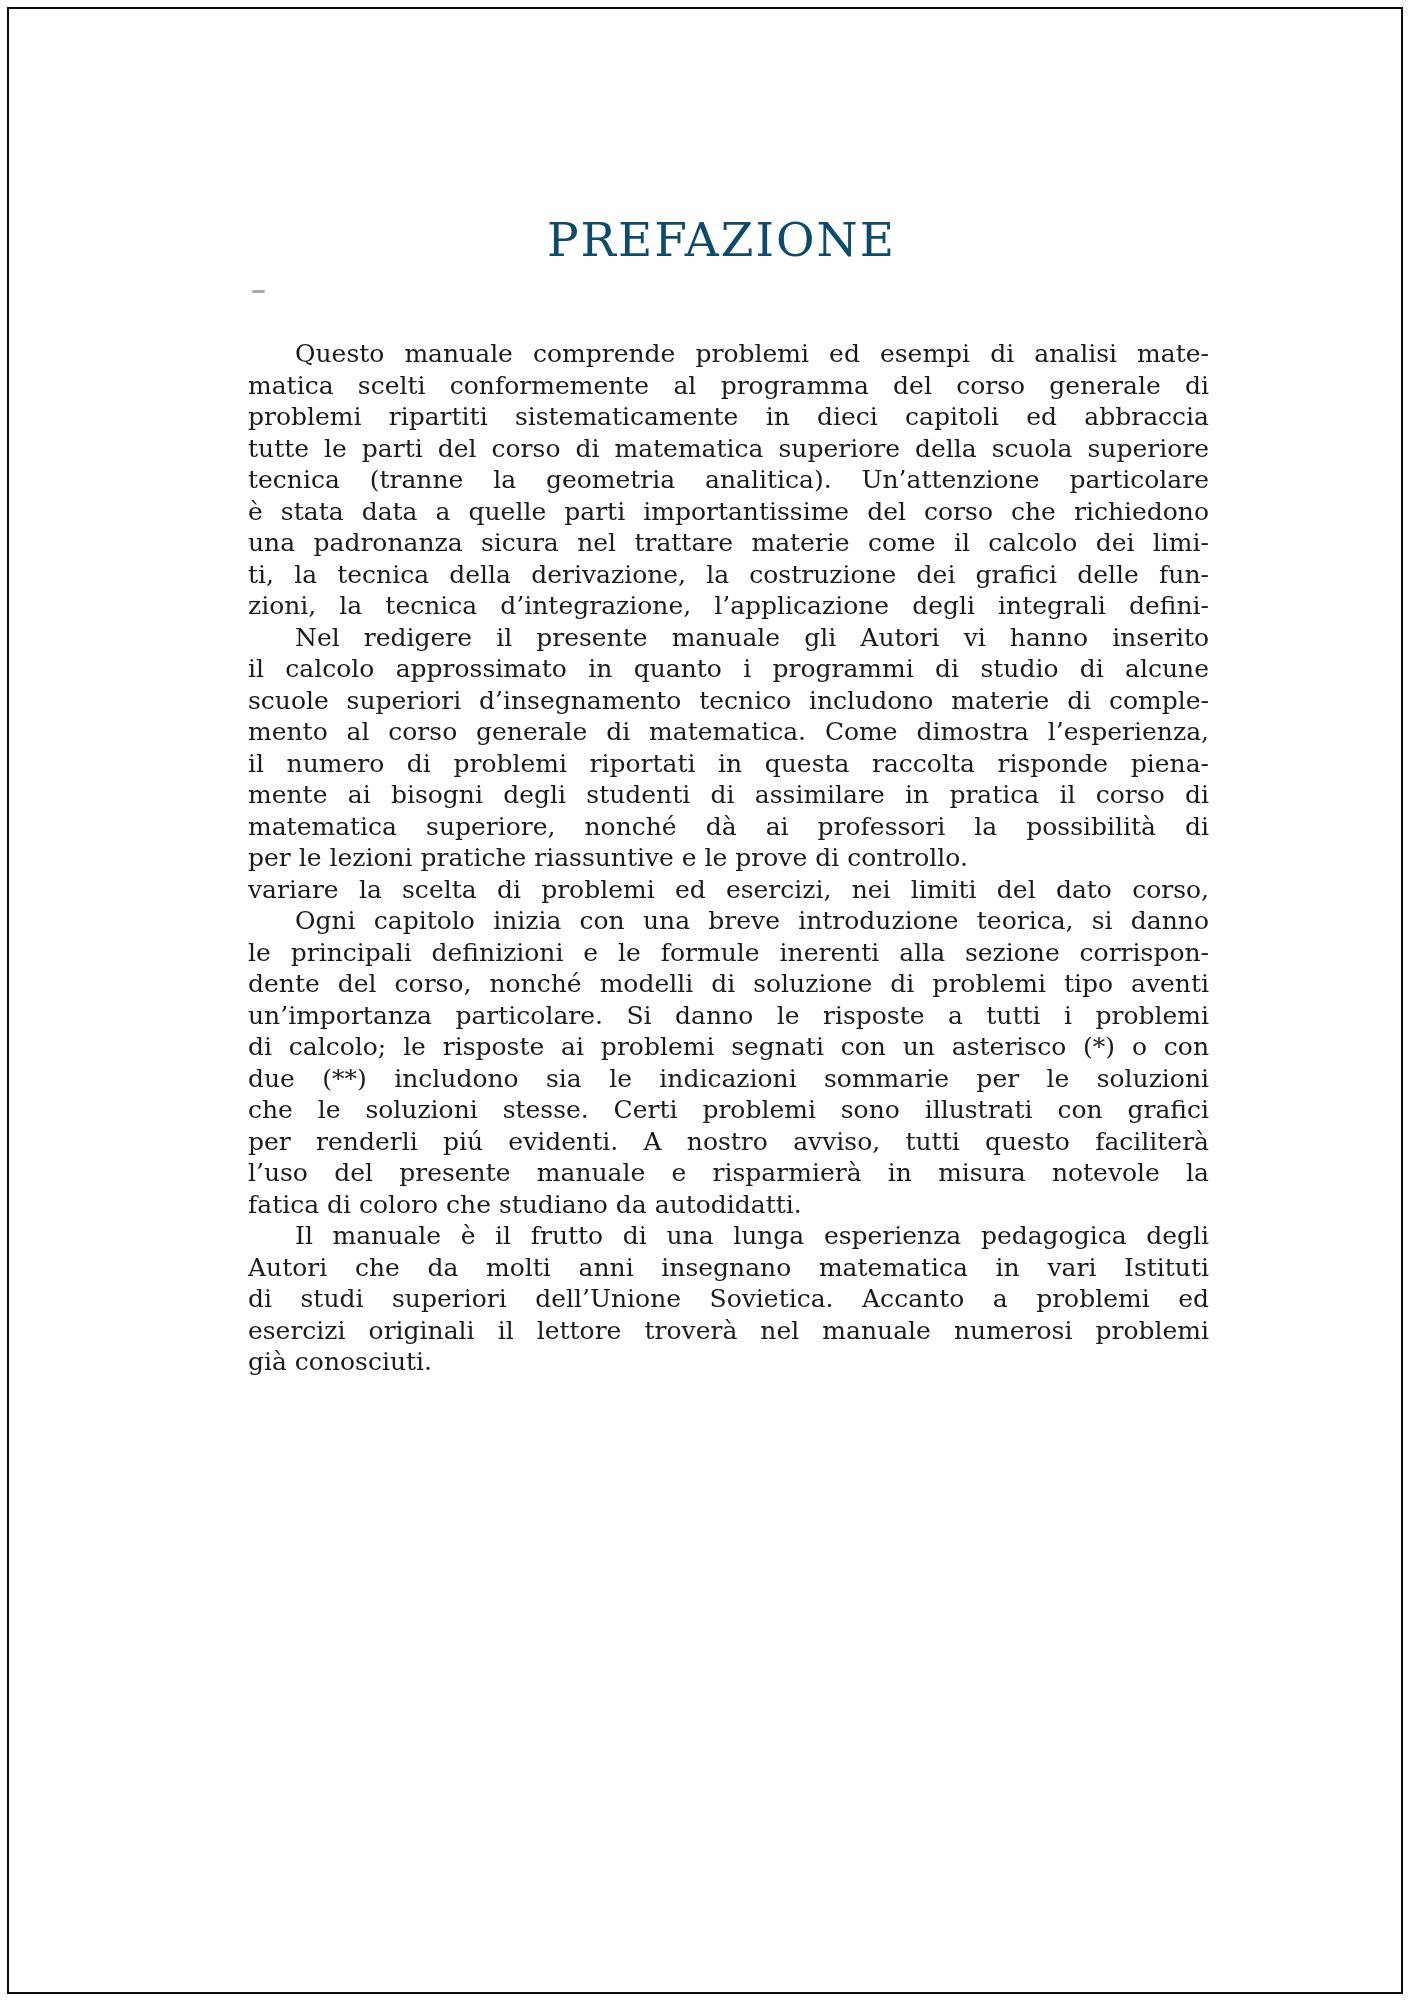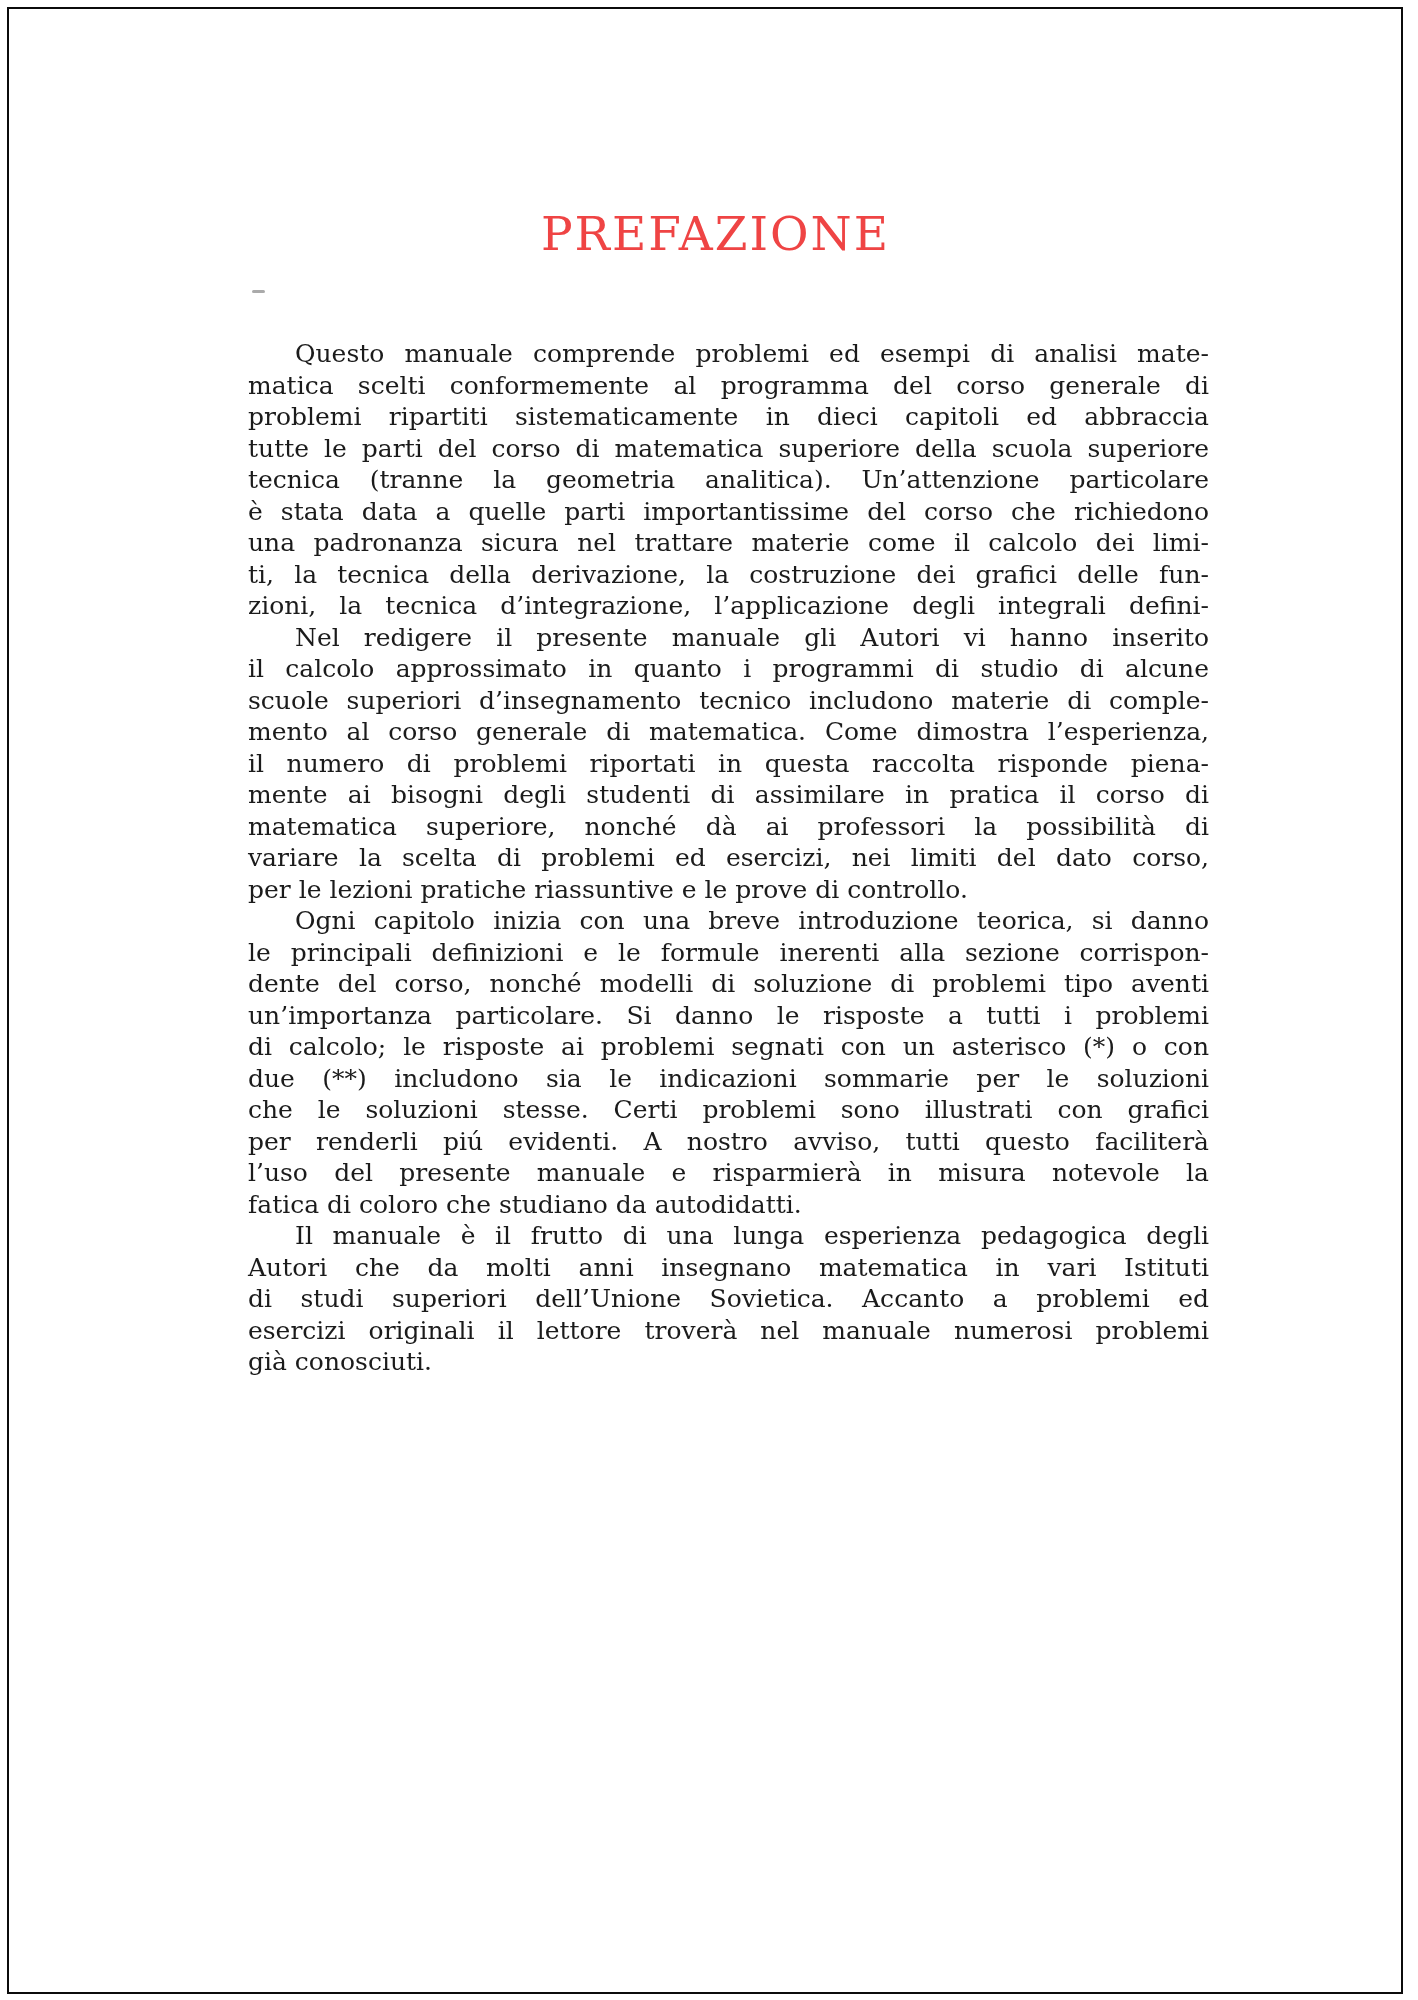--- a/index.html
+++ b/index.html
@@ -23,26 +23,26 @@
     width: 1392px;
     height: 1983px;
     border: 2px solid #0b0b0b;
     pointer-events: none;
   }
   .title {
     position: absolute;
     left: 235px;
     top: 206px;
     width: 961px;
-    margin: 0;
+    margin: 6px;
     text-align: center;
     font-size: 47px;
     font-weight: 400;
     letter-spacing: 2px;
-    color: #ef4444;
+    color: #0c4a6e;
   }
   .speck {
     position: absolute;
     left: 252px;
     top: 290px;
     width: 13px;
     height: 3px;
     border-radius: 2px;
     background: #8d8d8d;
     opacity: 0.75;
@@ -89,22 +89,22 @@
     </div>
 
     <div class="para">
       <div class="line first">Nel redigere il presente manuale gli Autori vi hanno inserito</div>
       <div class="line">il calcolo approssimato in quanto i programmi di studio di alcune</div>
       <div class="line">scuole superiori d’insegnamento tecnico includono materie di comple-</div>
       <div class="line">mento al corso generale di matematica. Come dimostra l’esperienza,</div>
       <div class="line">il numero di problemi riportati in questa raccolta risponde piena-</div>
       <div class="line">mente ai bisogni degli studenti di assimilare in pratica il corso di</div>
       <div class="line">matematica superiore, nonché dà ai professori la possibilità di</div>
+      <div class="line last">per le lezioni pratiche riassuntive e le prove di controllo.</div>
       <div class="line">variare la scelta di problemi ed esercizi, nei limiti del dato corso,</div>
-      <div class="line last">per le lezioni pratiche riassuntive e le prove di controllo.</div>
     </div>
 
     <div class="para">
       <div class="line first">Ogni capitolo inizia con una breve introduzione teorica, si danno</div>
       <div class="line">le principali definizioni e le formule inerenti alla sezione corrispon-</div>
       <div class="line">dente del corso, nonché modelli di soluzione di problemi tipo aventi</div>
       <div class="line">un’importanza particolare. Si danno le risposte a tutti i problemi</div>
       <div class="line">di calcolo; le risposte ai problemi segnati con un asterisco (*) o con</div>
       <div class="line">due (**) includono sia le indicazioni sommarie per le soluzioni</div>
       <div class="line">che le soluzioni stesse. Certi problemi sono illustrati con grafici</div>

